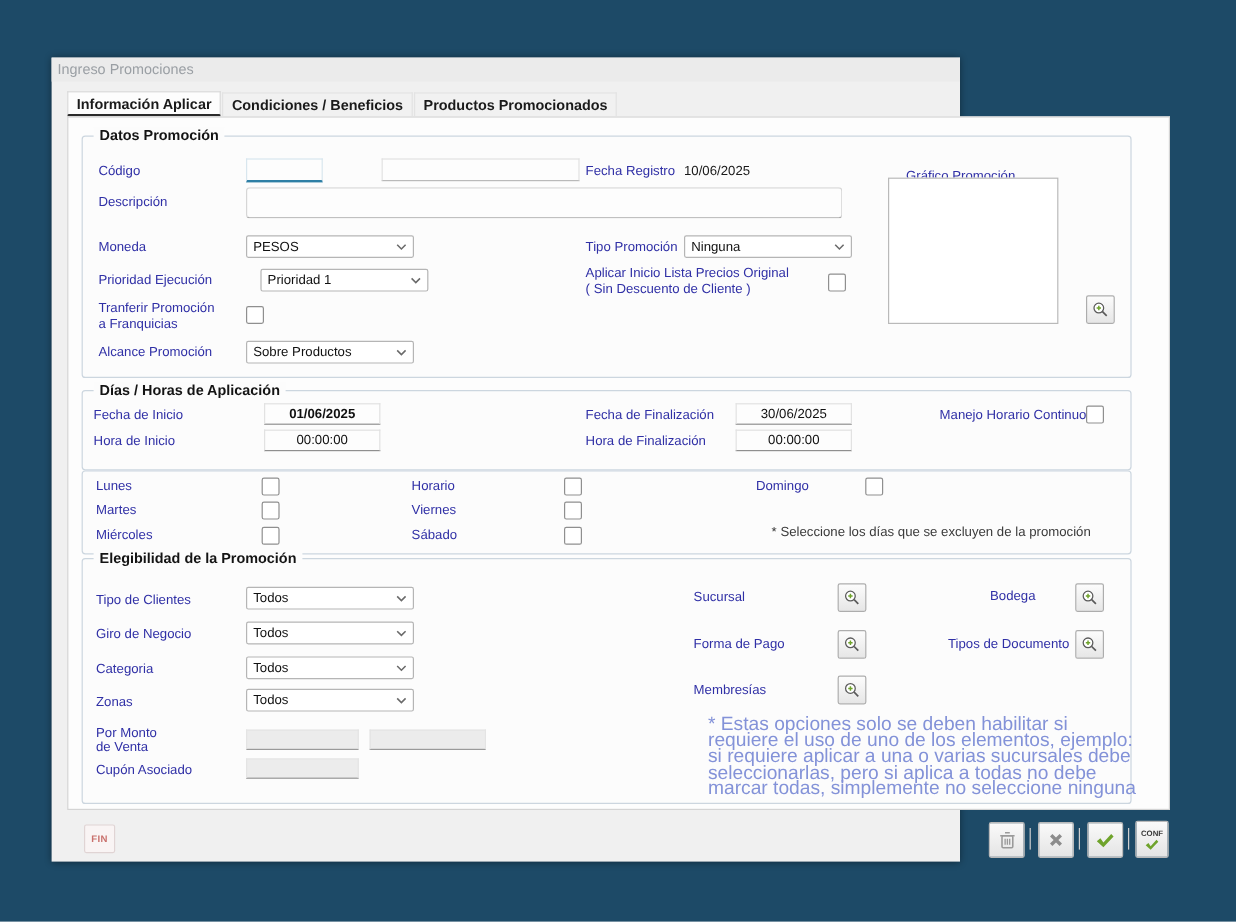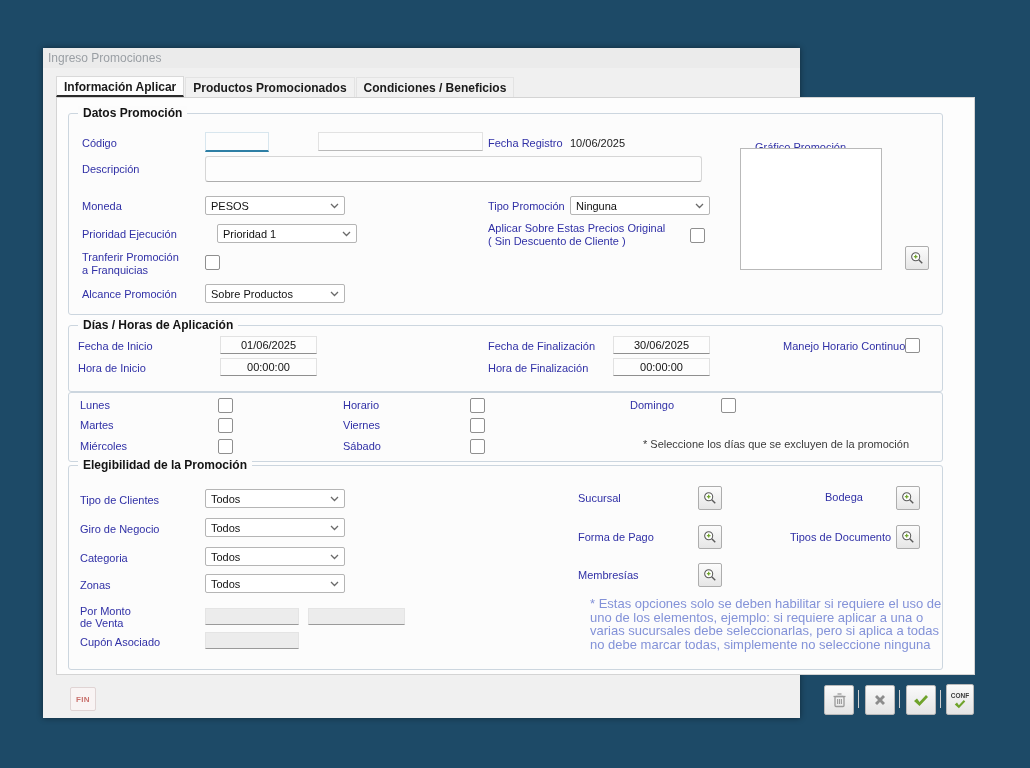--- a/index.html
+++ b/index.html
@@ -65,21 +65,21 @@
     position:absolute;width:22px;height:22px;
     background:linear-gradient(#fcfcfc,#e6e6e6);
     border:1px solid #adadad;border-radius:2px;
     display:flex;align-items:center;justify-content:center;cursor:pointer;
   }
   .imgbox{
     position:absolute;background:#fff;border:1px solid #b9b9b9;
   }
   .note-days{position:absolute;font-size:11px;color:#3a3a3a;white-space:nowrap;}
   .note-eleg{
-    position:absolute;font-size:13px;color:#8392d8;line-height:13.5px;width:362px;
+    position:absolute;font-size:16px;color:#8392d8;line-height:13.5px;width:362px;
   }
   .fbtn{
     position:absolute;background:linear-gradient(#fafafa,#e4e4e4);
     border:1px solid #b9b9b9;border-radius:2px;cursor:pointer;
     display:flex;align-items:center;justify-content:center;
   }
   .fbtn.fin{
     width:24px;height:22px;background:#f9f4f4;border:1px solid #e0d4d4;
     font-size:8px;font-weight:bold;color:#c9716d;letter-spacing:.3px;
   }
@@ -91,22 +91,22 @@
 <body>
 
 <div class="window">
 
   <div class="titlebar">
     <span>Ingreso Promociones</span>
   </div>
 
   <div class="tabs">
     <div class="tab active">Información Aplicar</div>
+    <div class="tab">Condiciones / Beneficios</div>
     <div class="tab">Productos Promocionados</div>
-    <div class="tab">Condiciones / Beneficios</div>
   </div>
 
   <div class="panel"></div>
 
   <div class="gb" style="left:25px;top:65px;width:873px;height:200px;">
     <div class="legend">Datos Promoción</div>
   </div>
 
   <div class="lbl" style="left:39px;top:89px;">Código</div>
   <div class="inp focus" style="left:162px;top:84px;width:62px;height:17px;"></div>
@@ -132,21 +132,21 @@
       </svg>
   </div>
 
   <div class="lbl" style="left:39px;top:180px;">Prioridad Ejecución</div>
   <div class="dd" style="left:174px;top:176px;width:140px;">
     <span>Prioridad 1</span>
     <svg class="chev" width="9" height="6" viewBox="0 0 9 6">
         <polyline points="1,1 4.5,4.5 8,1" fill="none" stroke="#6a6a6a" stroke-width="1.3"></polyline>
       </svg>
   </div>
-  <div class="lbl" style="left:445px;top:174px;">Aplicar Sobre Estas Precios Original</div>
+  <div class="lbl" style="left:445px;top:174px;">Aplicar Inicio Lista Precios Original</div>
   <div class="lbl" style="left:445px;top:187px;">( Sin Descuento de Cliente )</div>
   <div class="cb" style="left:647px;top:180px;"></div>
 
   <div class="lbl" style="left:39px;top:203px;">Tranferir Promoción</div>
   <div class="lbl" style="left:39px;top:216px;">a Franquicias</div>
   <div class="cb" style="left:162px;top:207px;"></div>
 
   <div class="lbl" style="left:39px;top:240px;">Alcance Promoción</div>
   <div class="dd" style="left:162px;top:236px;width:140px;">
     <span>Sobre Productos</span>
@@ -164,21 +164,21 @@
       <line x1="4.4" y1="6.5" x2="8.6" y2="6.5" stroke="#6fa32b" stroke-width="1.4"></line>
       <line x1="6.5" y1="4.4" x2="6.5" y2="8.6" stroke="#6fa32b" stroke-width="1.4"></line>
     </svg>
   </div>
 
   <div class="gb" style="left:25px;top:277px;width:873px;height:65px;">
     <div class="legend">Días / Horas de Aplicación</div>
   </div>
 
   <div class="lbl" style="left:35px;top:292px;">Fecha de Inicio</div>
-  <div class="inp" style="left:177px;top:288px;width:95px;height:16px;">01/06/2025</div>
+  <div class="inp" style="left:177px;top:288px;width:95px;height:16px;font-weight:bold;">01/06/2025</div>
   <div class="lbl" style="left:35px;top:314px;">Hora de Inicio</div>
   <div class="inp" style="left:177px;top:310px;width:95px;height:16px;">00:00:00</div>
 
   <div class="lbl" style="left:445px;top:292px;">Fecha de Finalización</div>
   <div class="inp" style="left:570px;top:288px;width:95px;height:16px;">30/06/2025</div>
   <div class="lbl" style="left:445px;top:314px;">Hora de Finalización</div>
   <div class="inp" style="left:570px;top:310px;width:95px;height:16px;">00:00:00</div>
 
   <div class="lbl" style="left:740px;top:292px;">Manejo Horario Continuo</div>
   <div class="cb" style="left:862px;top:290px;"></div>

